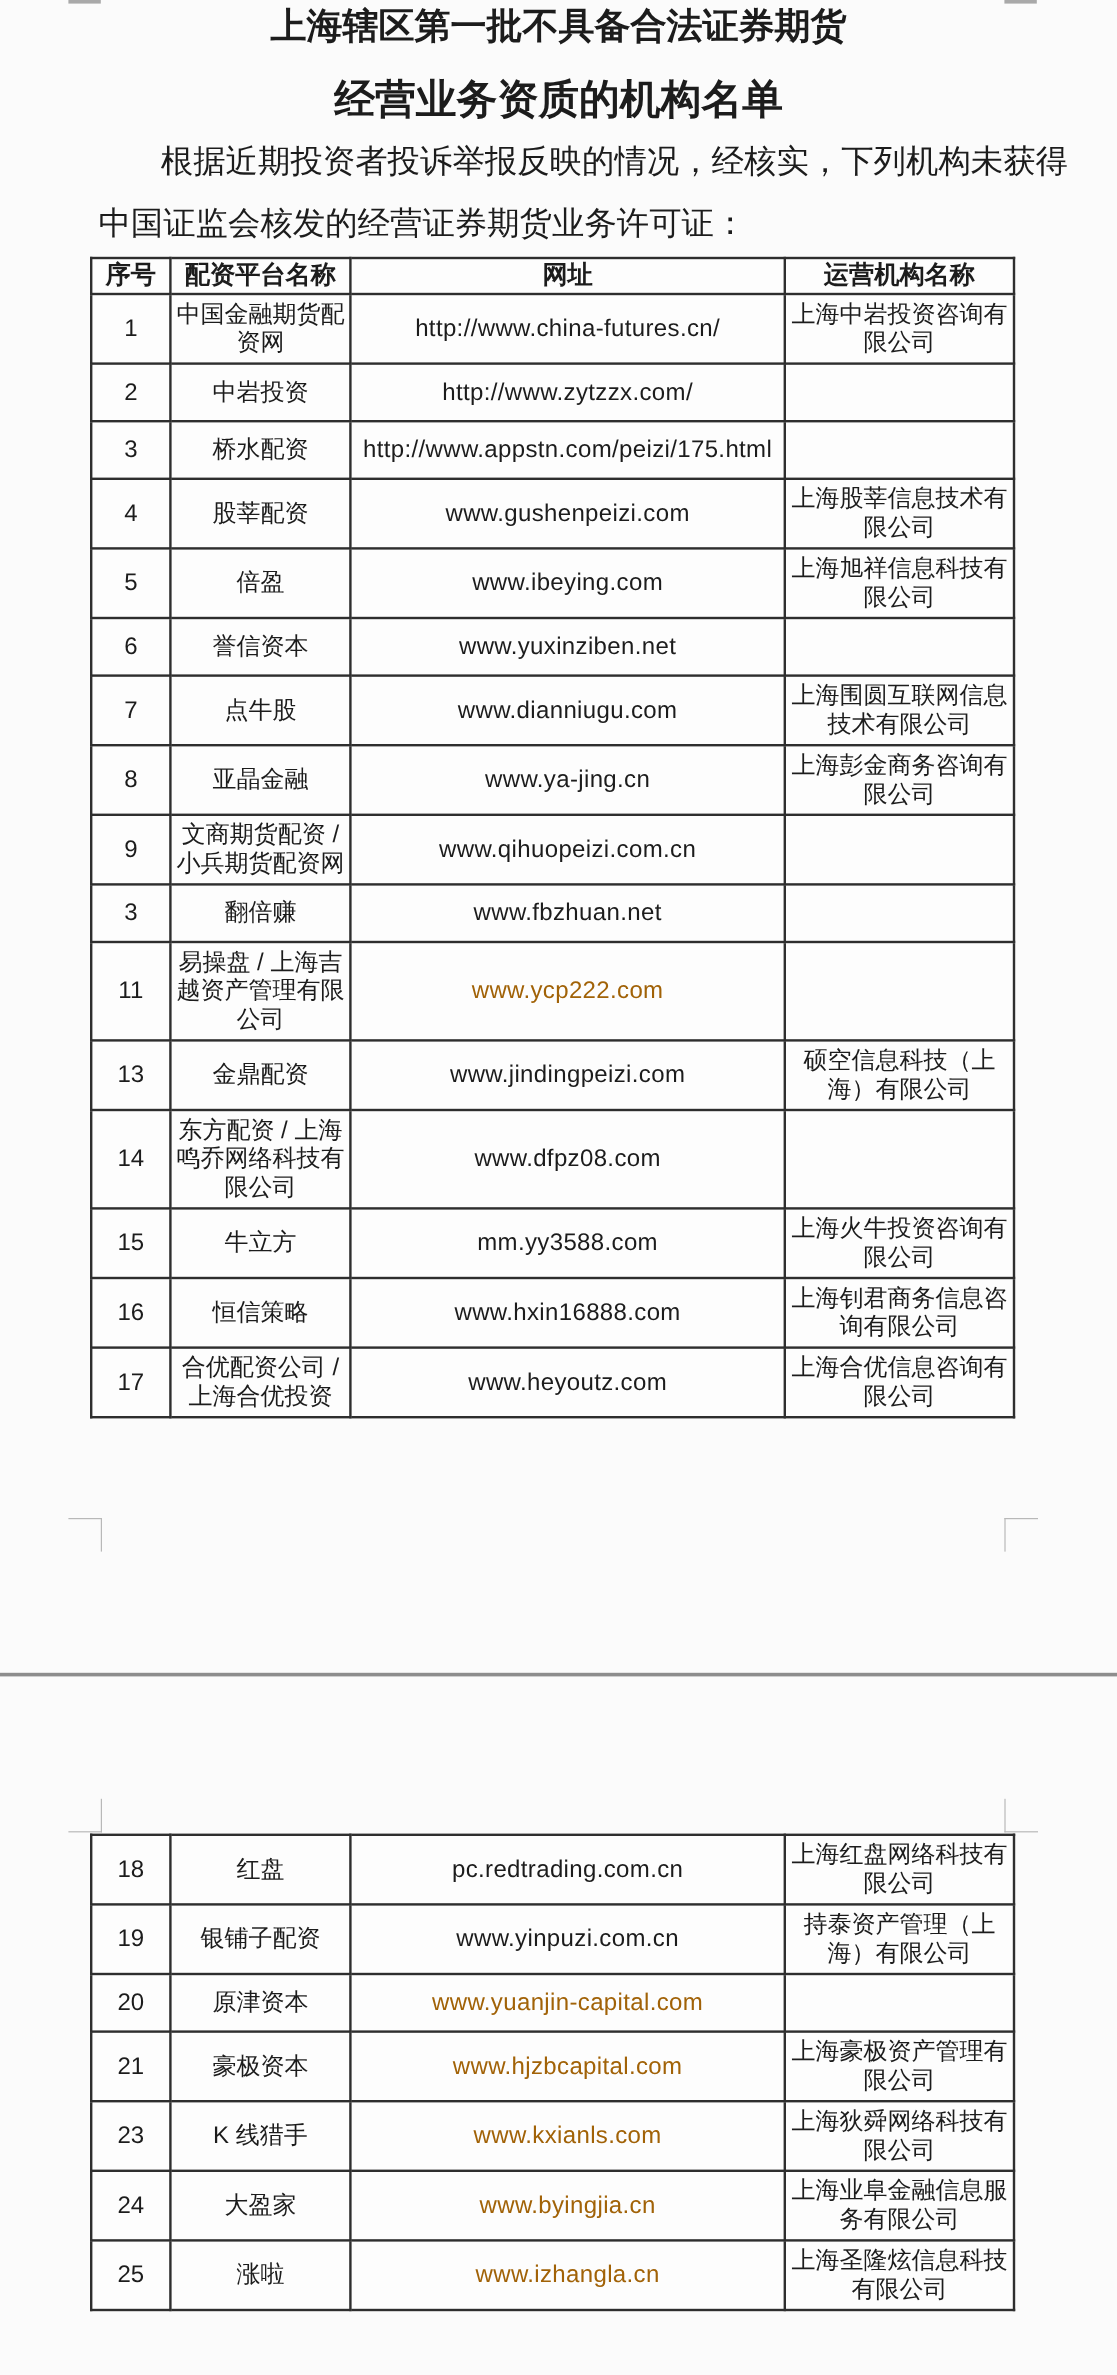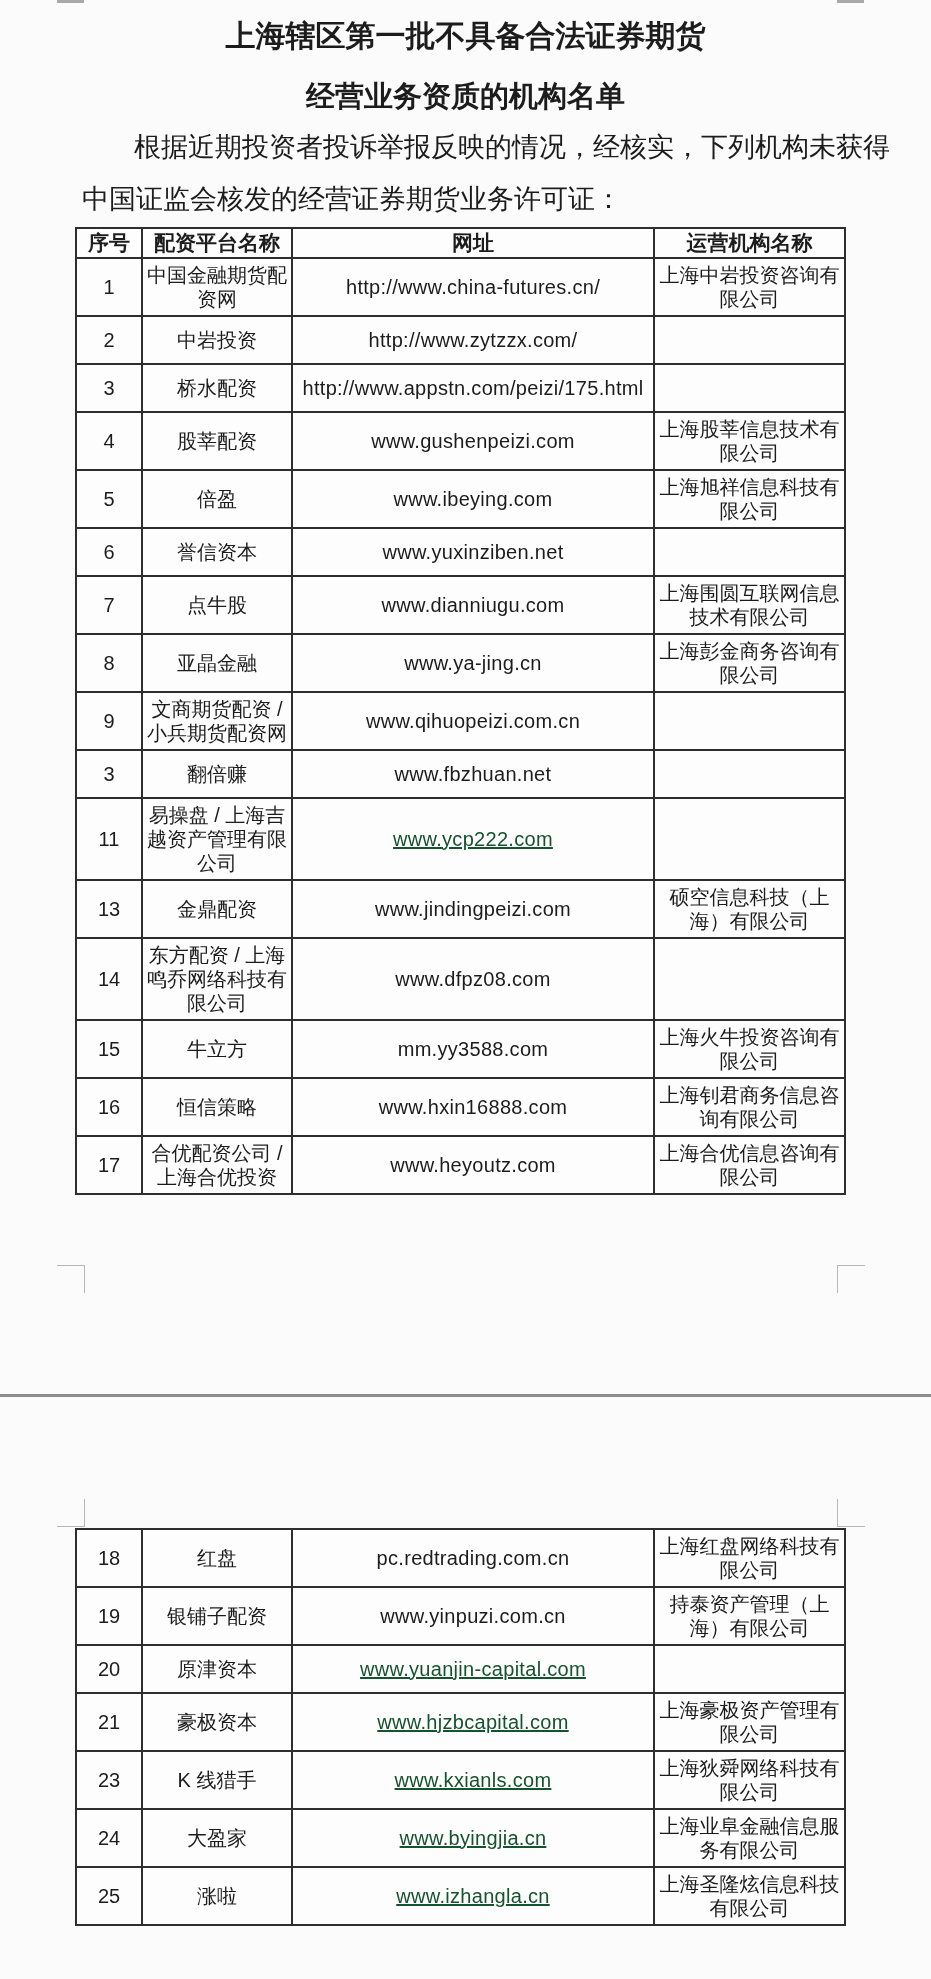--- a/index.html
+++ b/index.html
@@ -10,22 +10,22 @@
     position: relative;
     font-family: "Liberation Sans", "DejaVu Sans", sans-serif;
     color: #1c1c1c;
   }
   
   .top-tick { position: absolute; top: 0; width: 27px; height: 3px; background: #a9a9a9; }
   .top-tick.left { left: 57px; }
   .top-tick.right { left: 837px; }
 
   .doc-title { text-align: center; font-weight: bold; font-size: 30px; line-height: 40px; margin: 0; }
-  #title-line1 { padding-top: 16px; }
-  #title-line2 { margin-top: 22px; font-size: 29px; line-height: 36px; text-align: center; }
+  #title-line1 { padding-top: 3px; }
+  #title-line2 { margin-top: 22px; font-size: 34px; line-height: 36px; text-align: center; }
 
   .intro { font-size: 27px; line-height: 32px; margin: 0 40px 0 82px; white-space: nowrap; }
   #intro-line1 { margin-top: 17px; text-indent: 52px; }
   #intro-line2 { margin-top: 20px; }
 
   table.listing {
     border-collapse: collapse;
     table-layout: fixed;
     width: 769px;
     margin: 0;
@@ -38,21 +38,21 @@
     text-align: center;
     vertical-align: middle;
     padding: 4px 2px;
     font-size: 20px;
     line-height: 24px;
     word-break: break-all;
   }
   .listing th { font-size: 21px; font-weight: bold; height: 22px; padding: 2px; }
   .listing td { height: 38px; }
   .c-url { font-size: 21px; letter-spacing: 0.3px; }
-  .url-link { color: #14532d; text-decoration: underline; cursor: pointer; }
+  .url-link { color: #a16207; cursor: pointer; }
 
   
   .corner { position: absolute; width: 27px; height: 27px; }
   .corner.bl { left: 57px;  top: 1265px; border-top: 1px solid #b8b8b8; border-right: 1px solid #b8b8b8; }
   .corner.br { left: 837px; top: 1265px; border-top: 1px solid #b8b8b8; border-left: 1px solid #b8b8b8; }
   .corner.tl { left: 57px;  top: 1499px; border-bottom: 1px solid #b8b8b8; border-right: 1px solid #b8b8b8; }
   .corner.tr { left: 837px; top: 1499px; border-bottom: 1px solid #b8b8b8; border-left: 1px solid #b8b8b8; }
 
   .page-sep { position: absolute; left: 0; top: 1394px; width: 931px; height: 3px; background: #8d8d8d; }
 </style>

